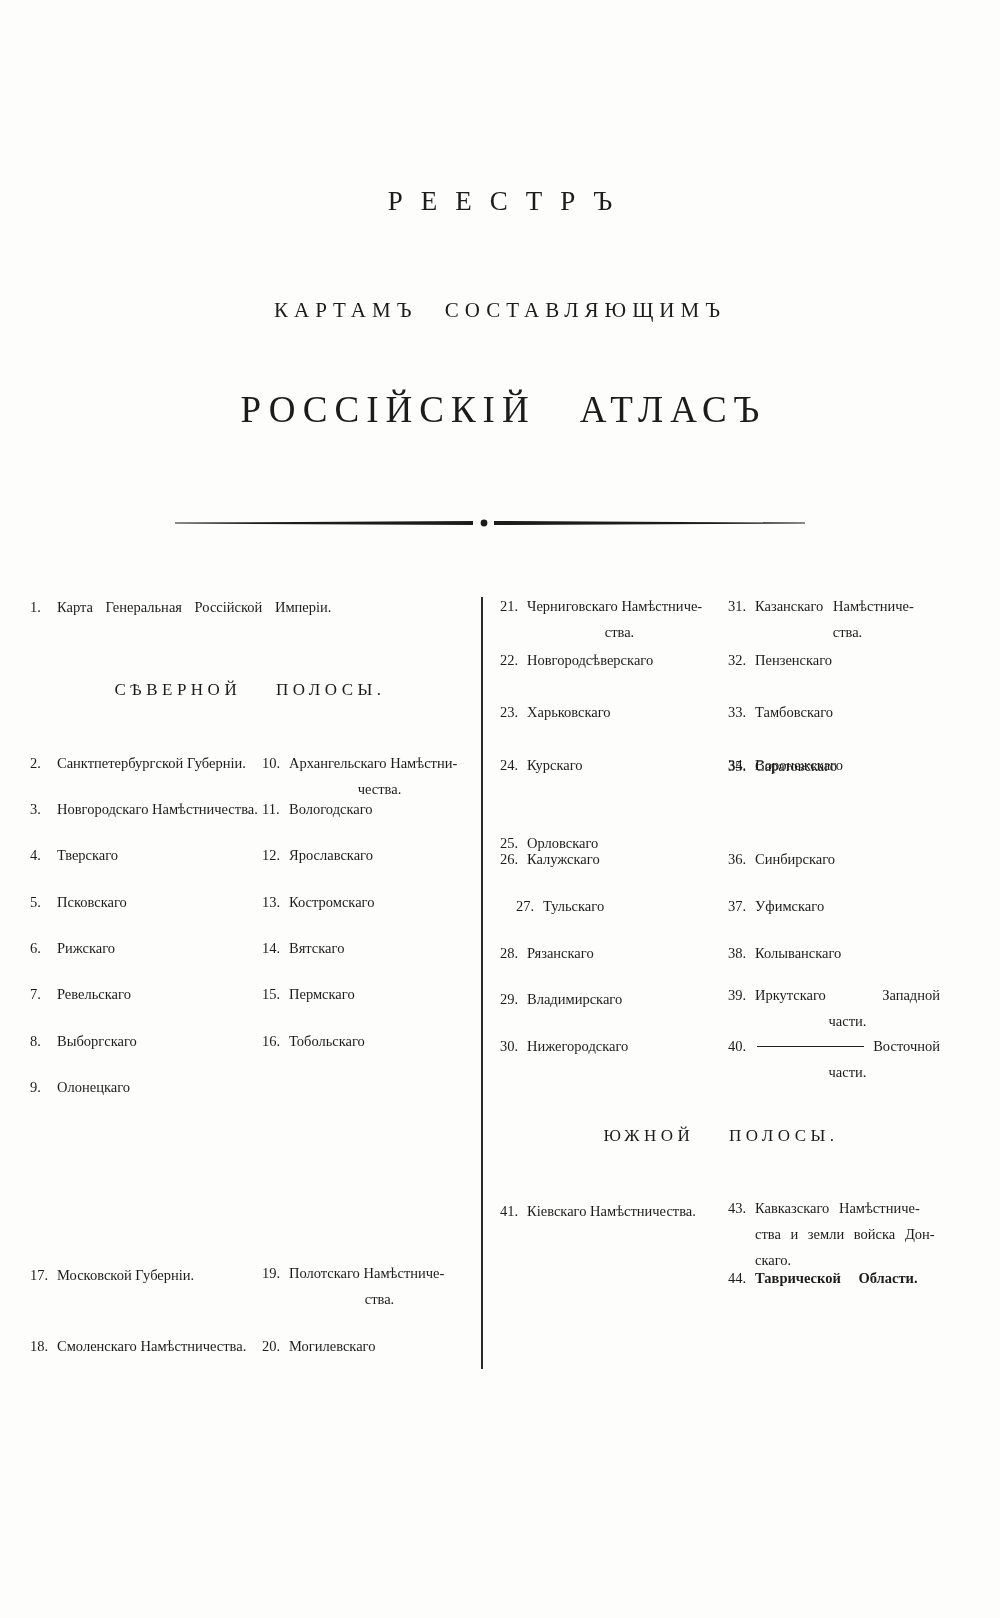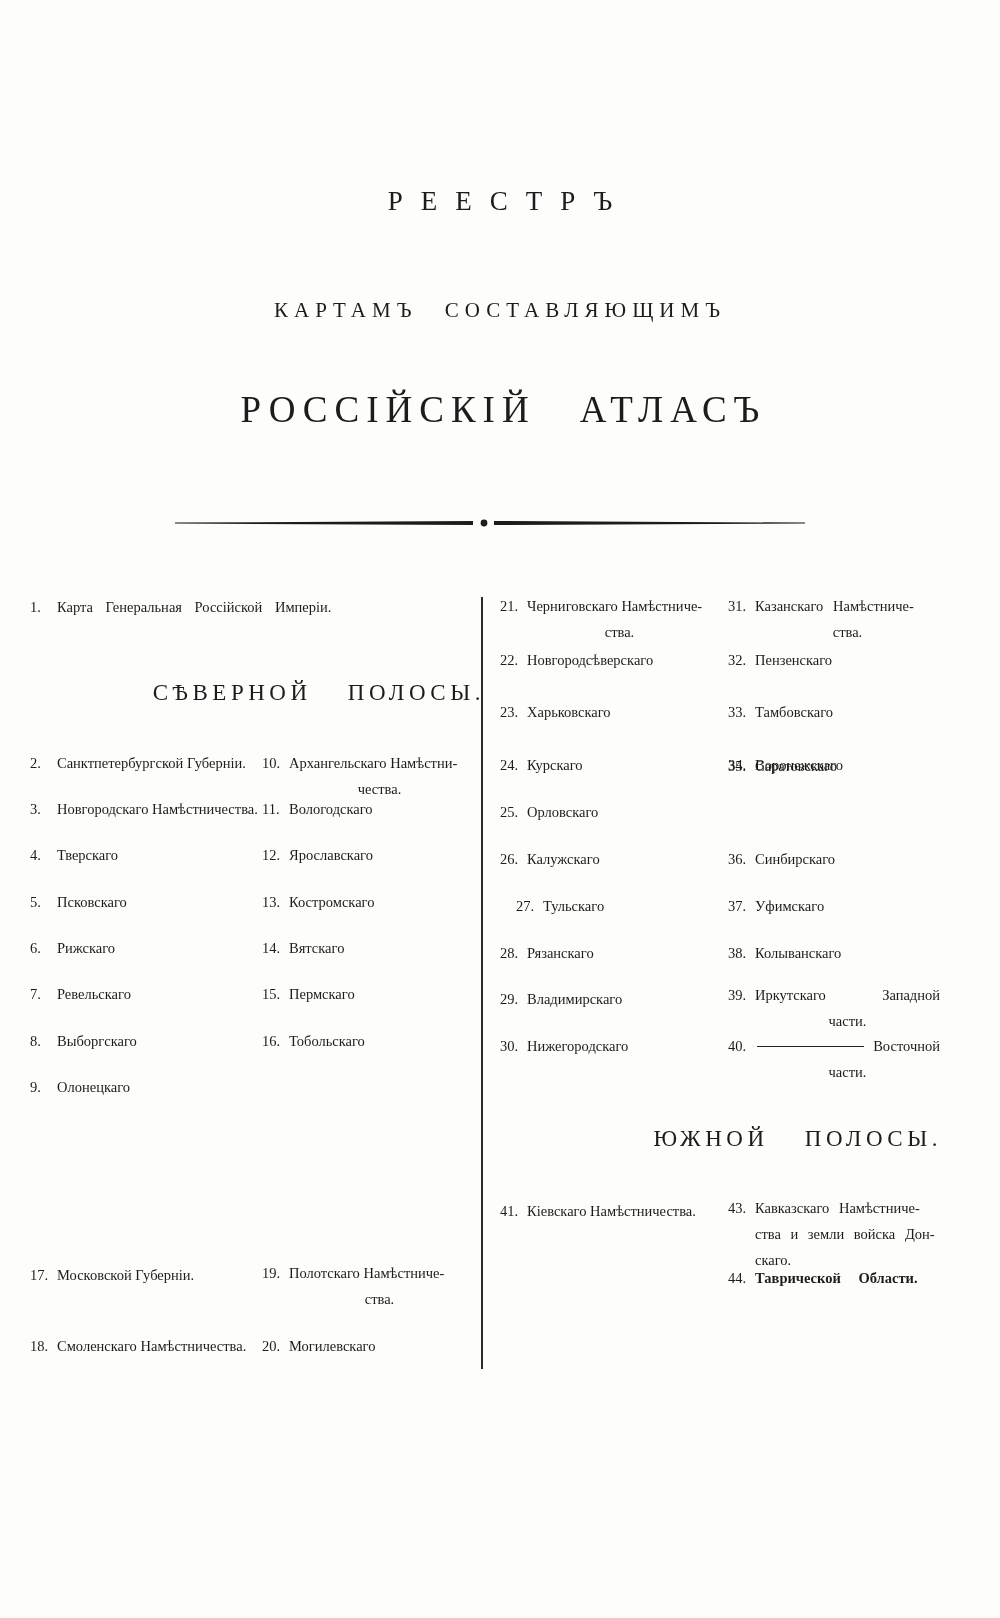--- a/index.html
+++ b/index.html
@@ -6,21 +6,21 @@
   .sheet{
     position:relative;width:1000px;height:1618px;background:#fdfdfc;
     font-family:"Liberation Serif","DejaVu Serif",serif;color:#1c1c1c;overflow:hidden;
   }
   .abs{position:absolute;}
   .t1{top:186px;left:0;width:100%;text-align:center;font-size:27px;letter-spacing:18px;padding-left:18px;box-sizing:border-box;white-space:nowrap;}
   .t2{top:298px;left:0;width:100%;text-align:center;font-size:21px;letter-spacing:6px;word-spacing:16px;padding-left:0;box-sizing:border-box;white-space:nowrap;}
   .t3{top:388px;left:0;width:100%;text-align:center;font-size:37px;letter-spacing:7px;word-spacing:28px;padding-left:7px;box-sizing:border-box;white-space:nowrap;}
   .rule{top:514px;left:175px;width:630px;height:10px;}
   .vdiv{left:481px;top:597px;width:2px;height:772px;background:#2a2a2a;}
-  .heading{position:absolute;text-align:right;font-size:23px;letter-spacing:4.5px;word-spacing:26px;white-space:nowrap;}
+  .heading{position:absolute;text-align:center;font-size:17px;letter-spacing:4.5px;word-spacing:26px;white-space:nowrap;}
   .item{position:absolute;display:flex;align-items:flex-start;font-size:14.5px;line-height:19px;}
   .num{flex:0 0 27px;white-space:nowrap;}
   .txt{flex:1;min-width:0;}
   .one{white-space:nowrap;}
   .l{display:block;white-space:nowrap;}
   .l + .l{margin-top:7px;}
   .right{text-align:center;}
   .two{display:flex;justify-content:space-between;}
   .ditto{flex:1;height:1.6px;background:#222;align-self:center;margin:0 9px 0 2px;}
   .sm{font-size:10.5px;margin-left:6px;}
@@ -153,21 +153,21 @@
     <span class="txt one">Новгородсѣверскаго</span>
   </div>
   <div class="item" style="left:500px;top:703px;width:212px">
     <span class="num">23.</span>
     <span class="txt one">Харьковскаго</span>
   </div>
   <div class="item" style="left:500px;top:756px;width:212px">
     <span class="num">24.</span>
     <span class="txt one">Курскаго</span>
   </div>
-  <div class="item" style="left:500px;top:803px;width:212px">
+  <div class="item" style="left:500px;top:834px;width:212px">
     <span class="num">25.</span>
     <span class="txt one">Орловскаго</span>
   </div>
   <div class="item" style="left:500px;top:850px;width:212px">
     <span class="num">26.</span>
     <span class="txt one">Калужскаго</span>
   </div>
   <div class="item" style="left:516px;top:897px;width:212px">
     <span class="num">27.</span>
     <span class="txt one">Тульскаго</span>

